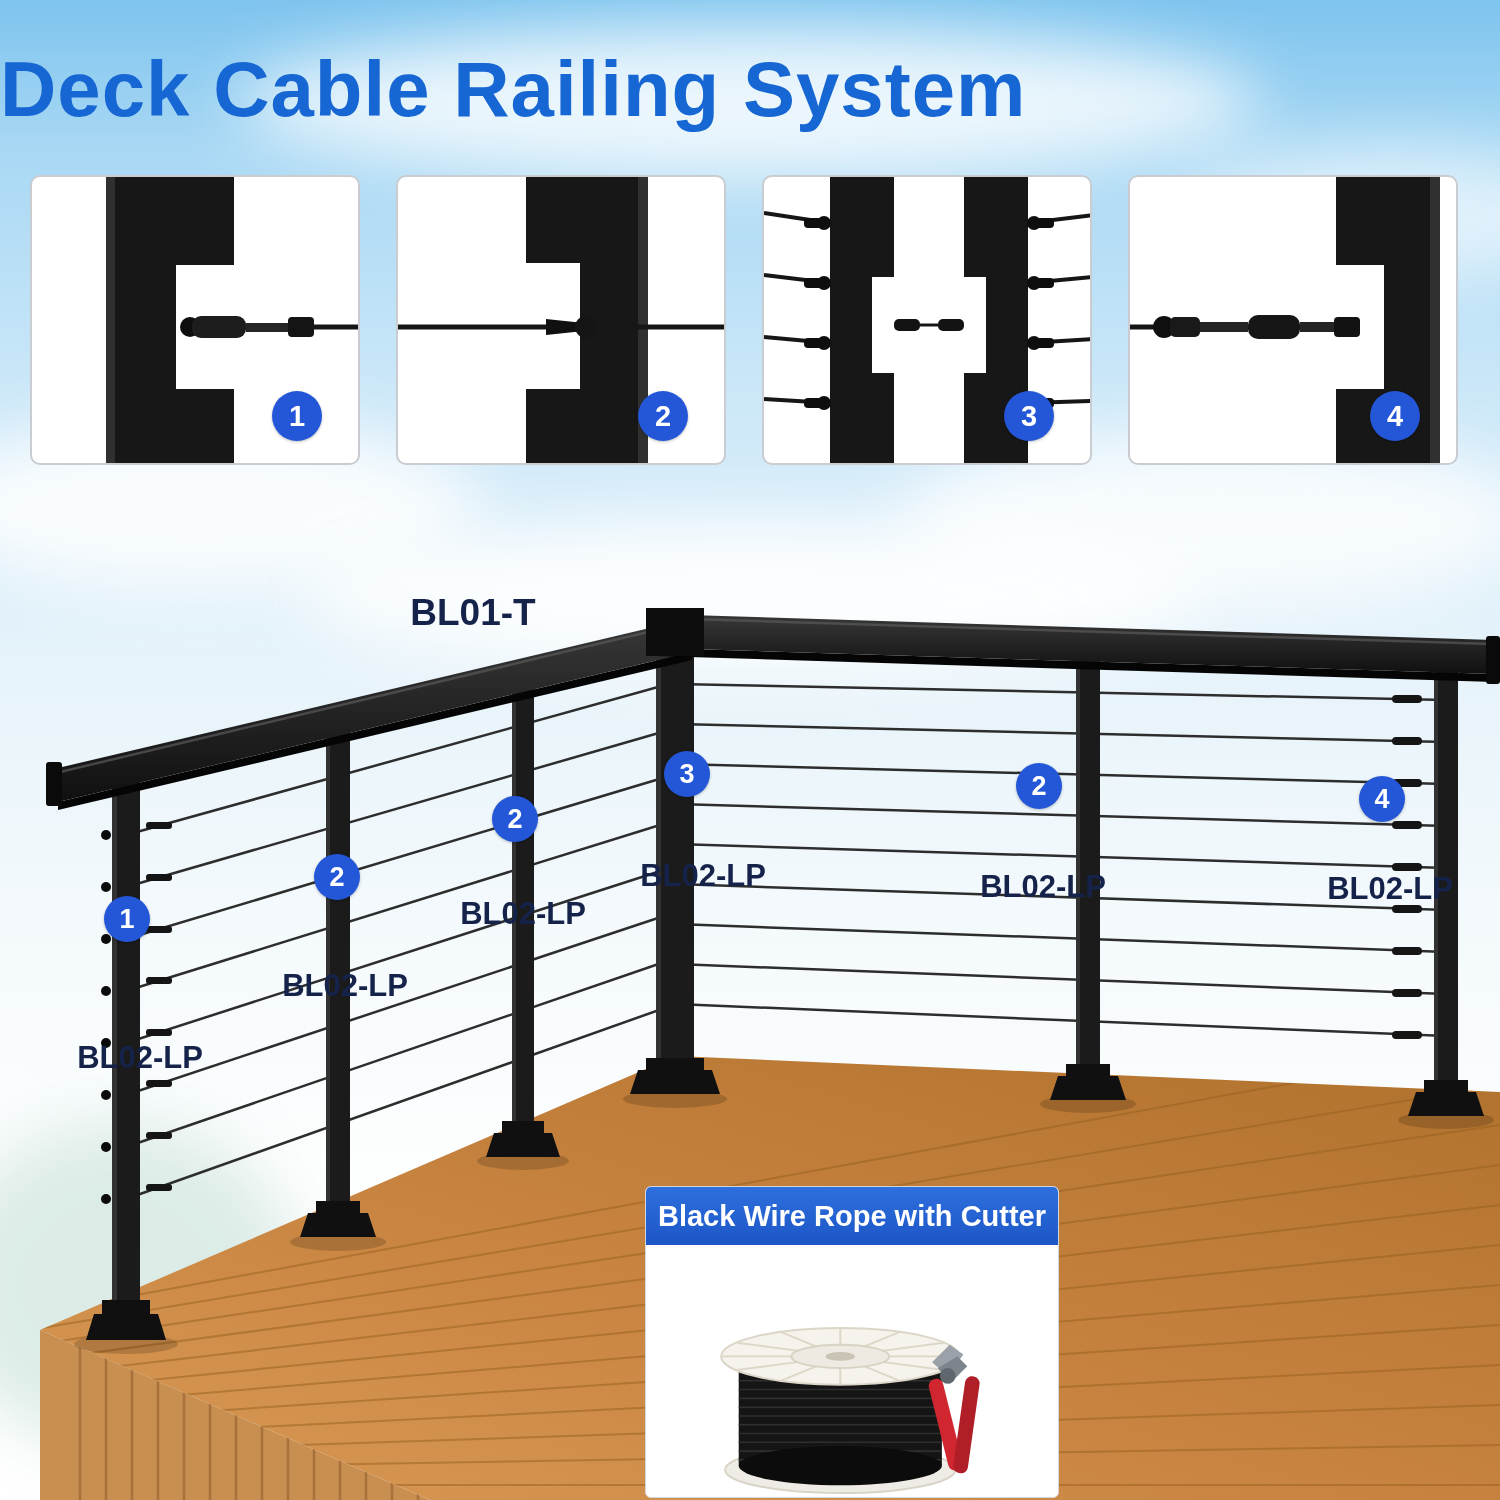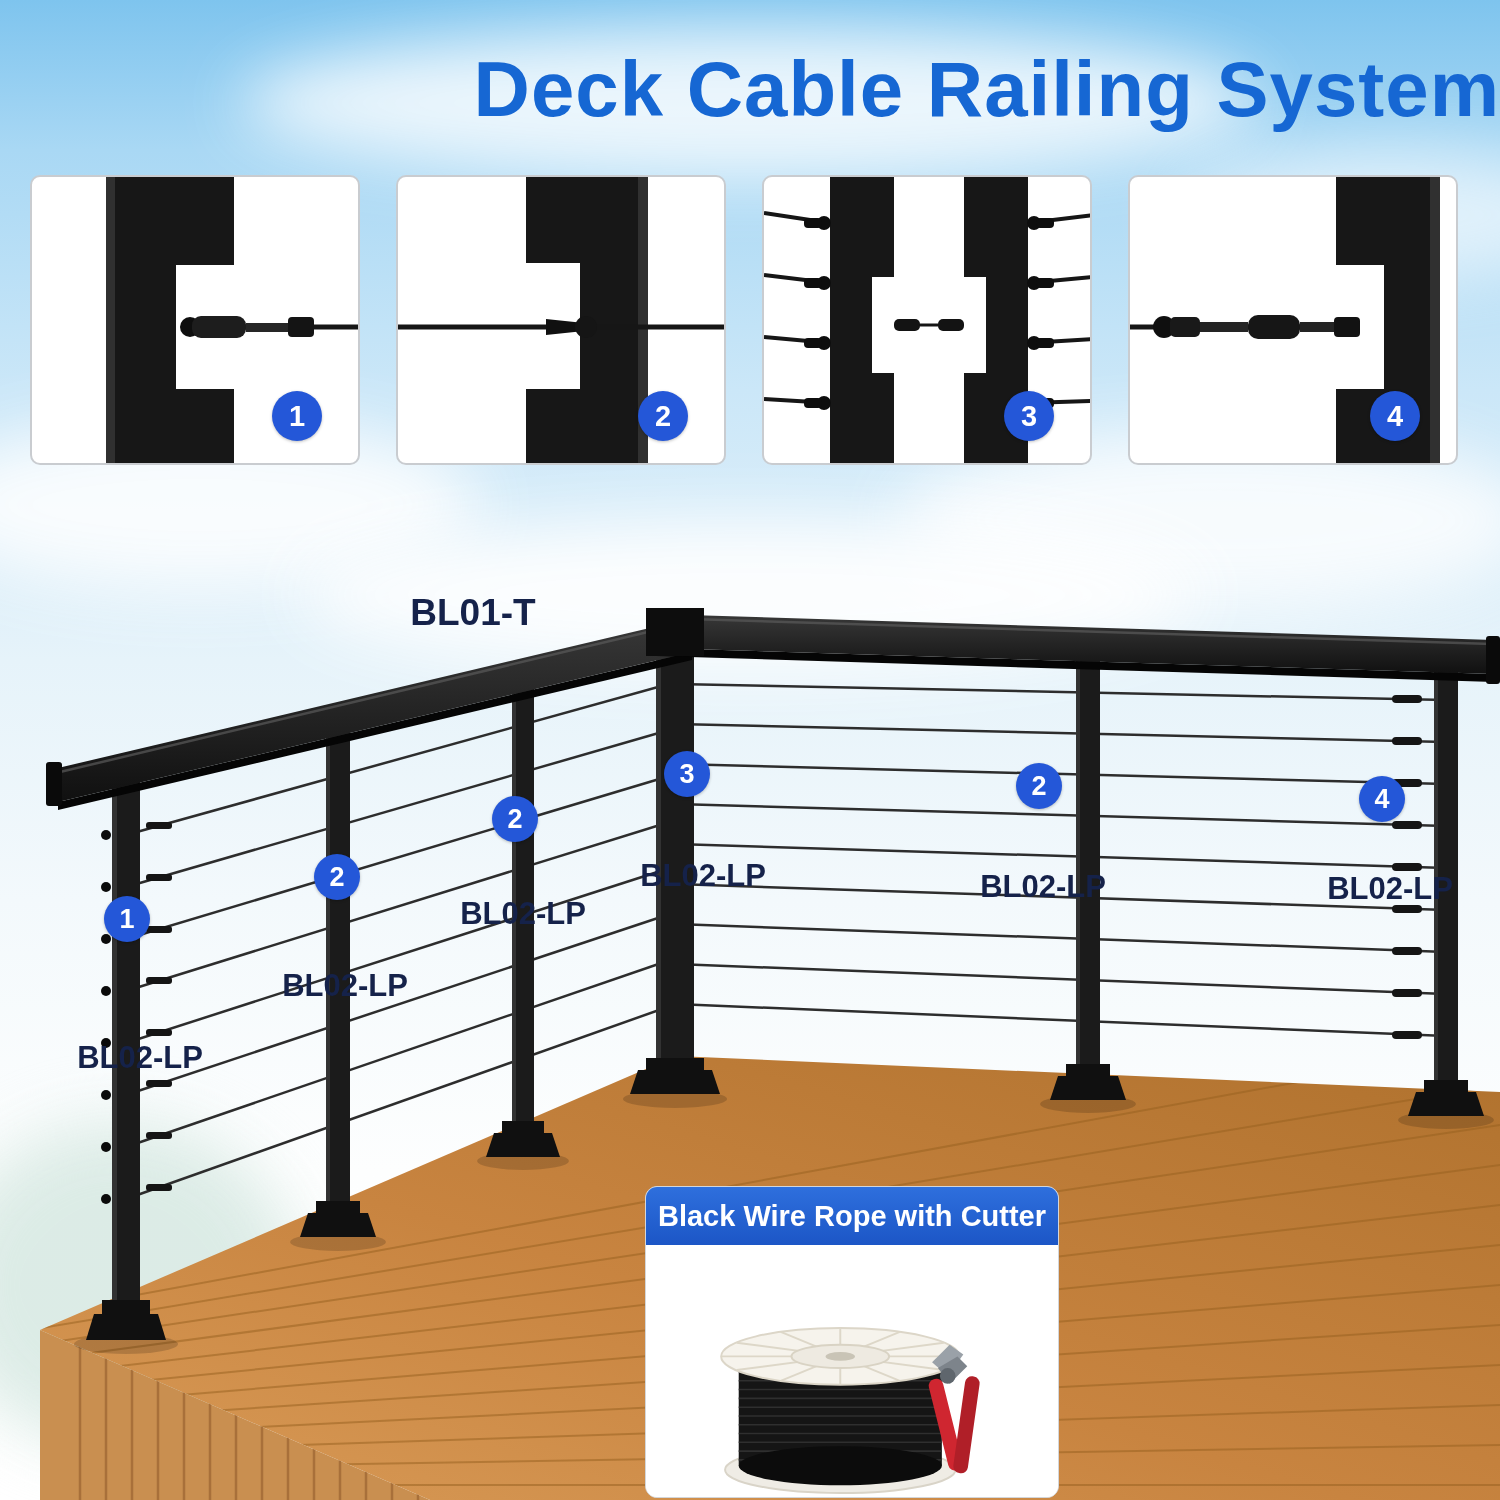--- a/index.html
+++ b/index.html
@@ -4,37 +4,37 @@
 <style>
   *{margin:0;padding:0;box-sizing:border-box}
   body{background:#ffffff}
   .canvas{
     position:relative;width:1500px;height:1500px;overflow:hidden;
     font-family:"Liberation Sans",sans-serif;
     background:linear-gradient(180deg,#7ec4ee 0%,#a9d8f4 10%,#cbe7f8 26%,#e6f3fa 44%,#f3f9fc 60%,#fdfefe 78%,#ffffff 100%);
   }
   .cloud{position:absolute;border-radius:50%;background:#ffffff;filter:blur(32px)}
   .page-title{
-    position:absolute;left:0;right:0;top:44px;text-align:right;
+    position:absolute;left:0;right:0;top:44px;text-align:left;
     font-size:78px;font-weight:800;color:#1667d3;letter-spacing:1px;z-index:4;
   }
   .thumbs{position:absolute;left:30px;top:175px;display:flex;gap:36px;z-index:4}
   .thumb{position:relative;width:330px;height:290px;background:#ffffff;border:2px solid #c9ccd0;border-radius:10px;overflow:hidden}
   .thumb svg{display:block}
   .badge{display:flex;align-items:center;justify-content:center;border-radius:50%;
     background:#2457d8;color:#ffffff;font-weight:700;box-shadow:0 1px 3px rgba(0,0,0,.25)}
   .thumb .badge{position:absolute;right:36px;bottom:22px;width:50px;height:50px;font-size:29px}
   .scene-svg{position:absolute;left:0;top:0;z-index:1}
   .rail-label{position:absolute;left:378px;top:592px;width:190px;text-align:center;
     font-size:37px;font-weight:800;color:#15224a;z-index:5}
   .scene-badge{position:absolute;width:46px;height:46px;border-radius:50%;background:#2457d8;
     color:#fff;font-weight:700;font-size:27px;display:flex;align-items:center;justify-content:center;
     box-shadow:0 1px 3px rgba(0,0,0,.25);z-index:5}
   .scene-label{position:absolute;width:170px;text-align:center;font-size:31px;font-weight:800;color:#15224a;z-index:5}
-  .card{position:absolute;background:#ffffff;border:1px solid #d3d6da;border-radius:12px;overflow:hidden;z-index:6}
+  .card{position:absolute;background:#ffffff;border:1px solid #d3d6da;border-radius:6px;overflow:hidden;z-index:6}
   .card-header{height:58px;background:linear-gradient(180deg,#2e6fdd,#1c56c6);color:#ffffff;
     font-size:29px;font-weight:700;display:flex;align-items:center;justify-content:center}
   .card-body{height:254px;display:flex;align-items:center;justify-content:center;background:#ffffff}
 </style>
 </head>
 <body>
 
 <div class="canvas">
 
   <div class="cloud" style="left:240px;top:28px;width:1020px;height:150px;opacity:.8"></div>

